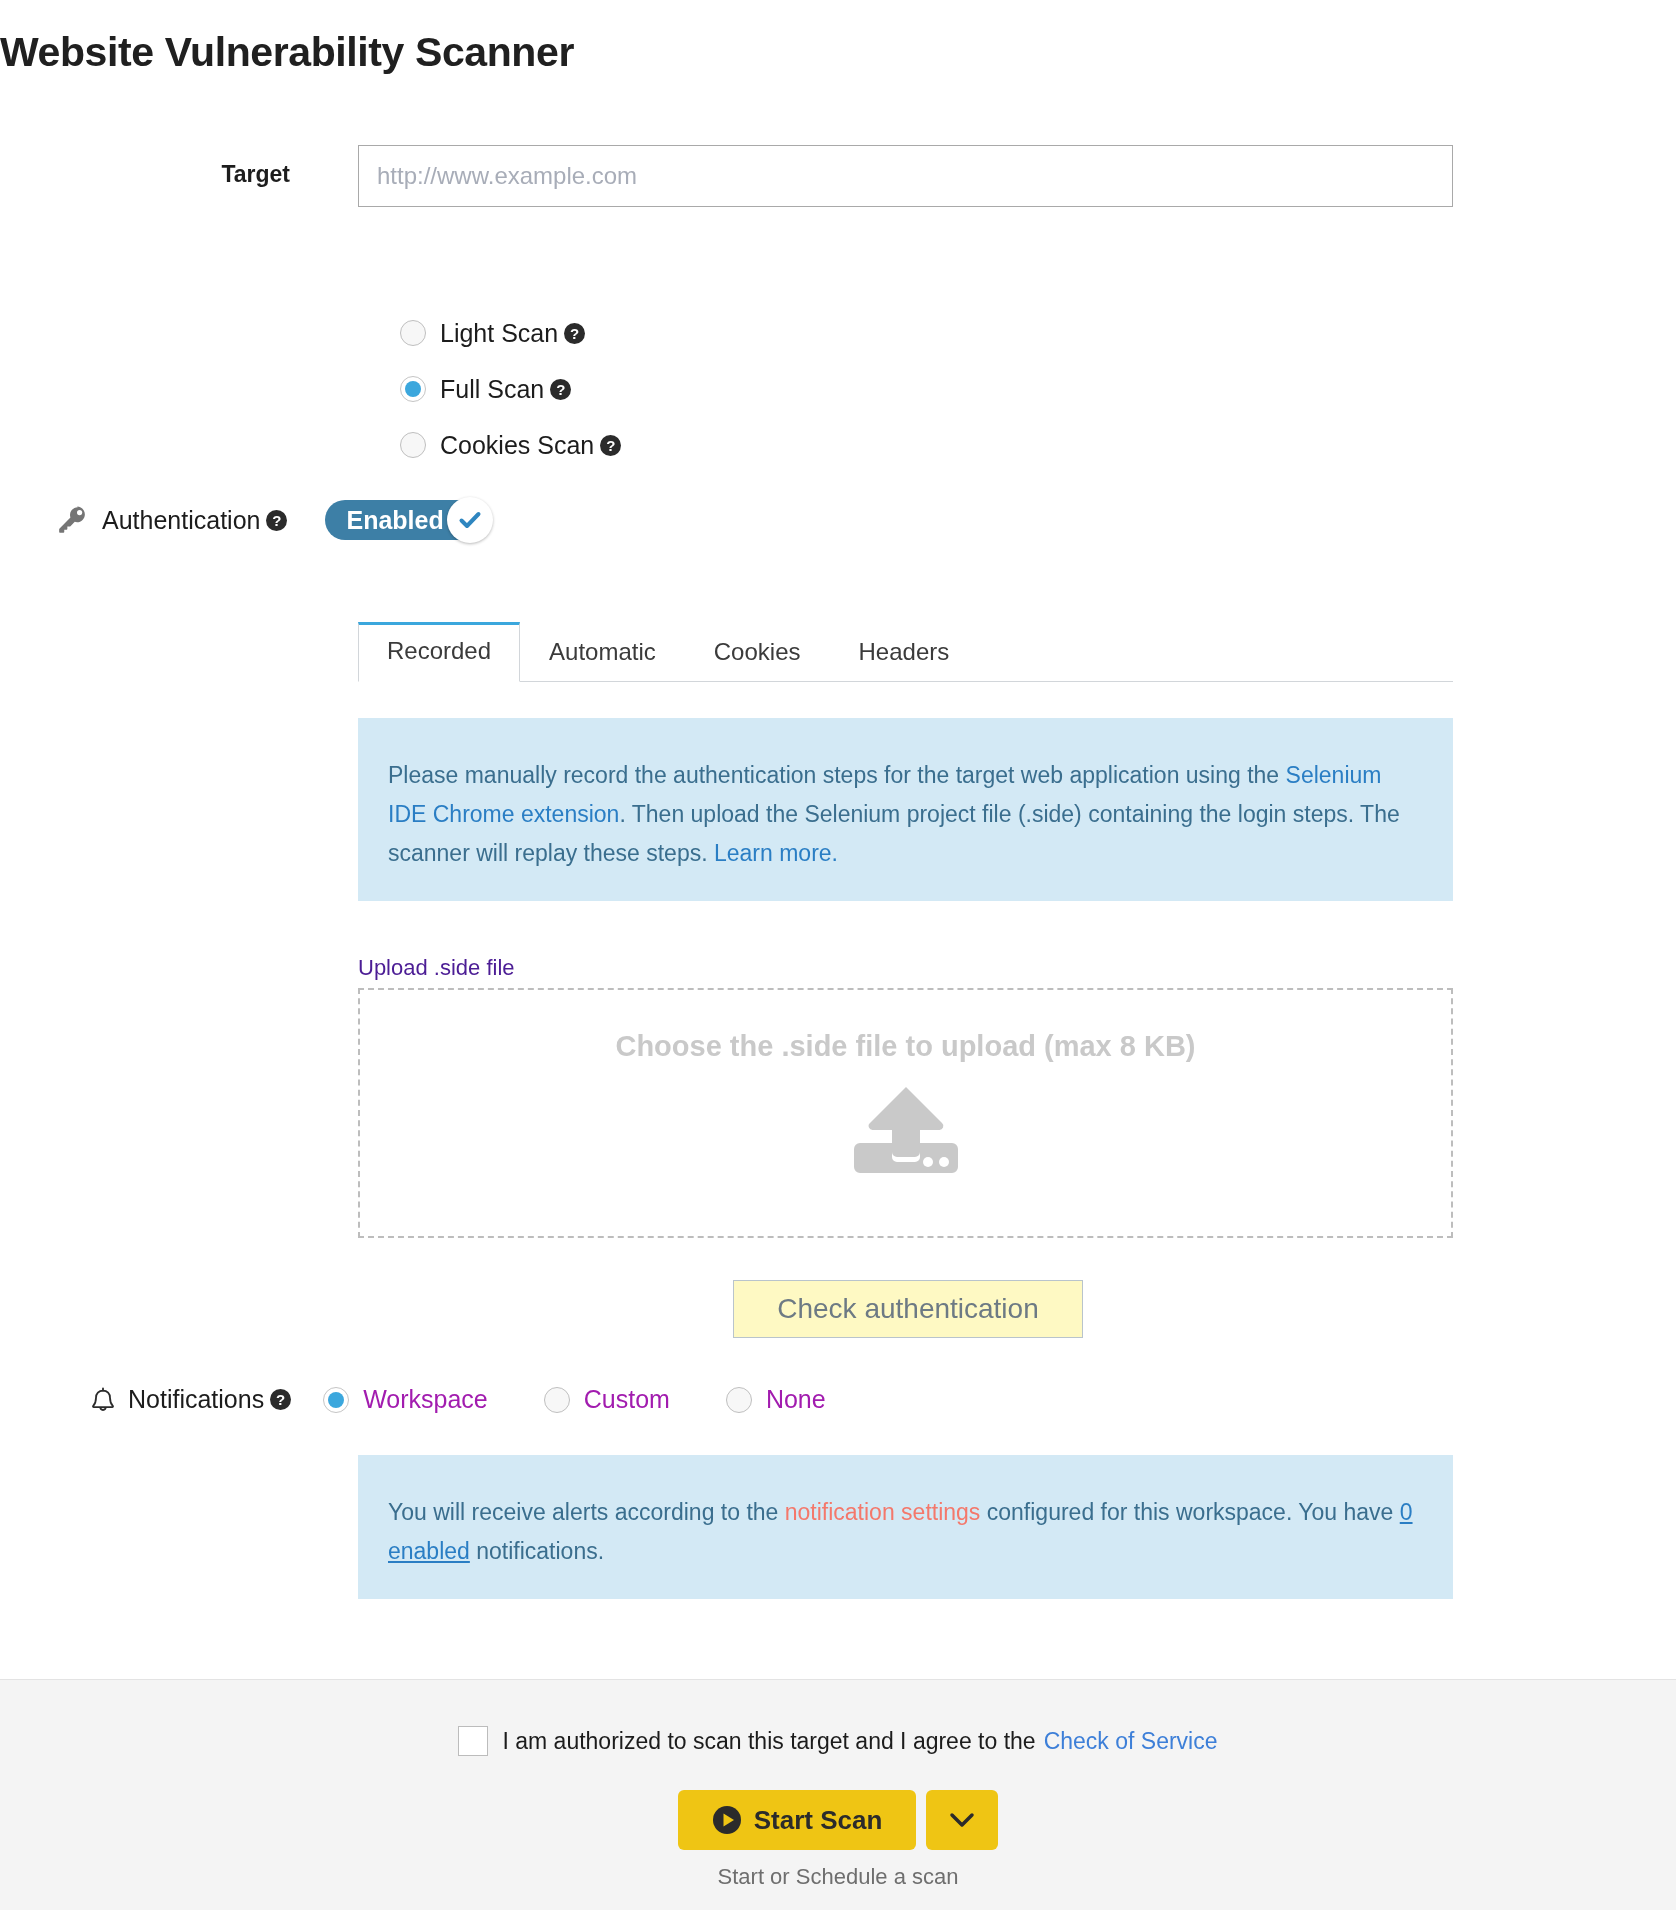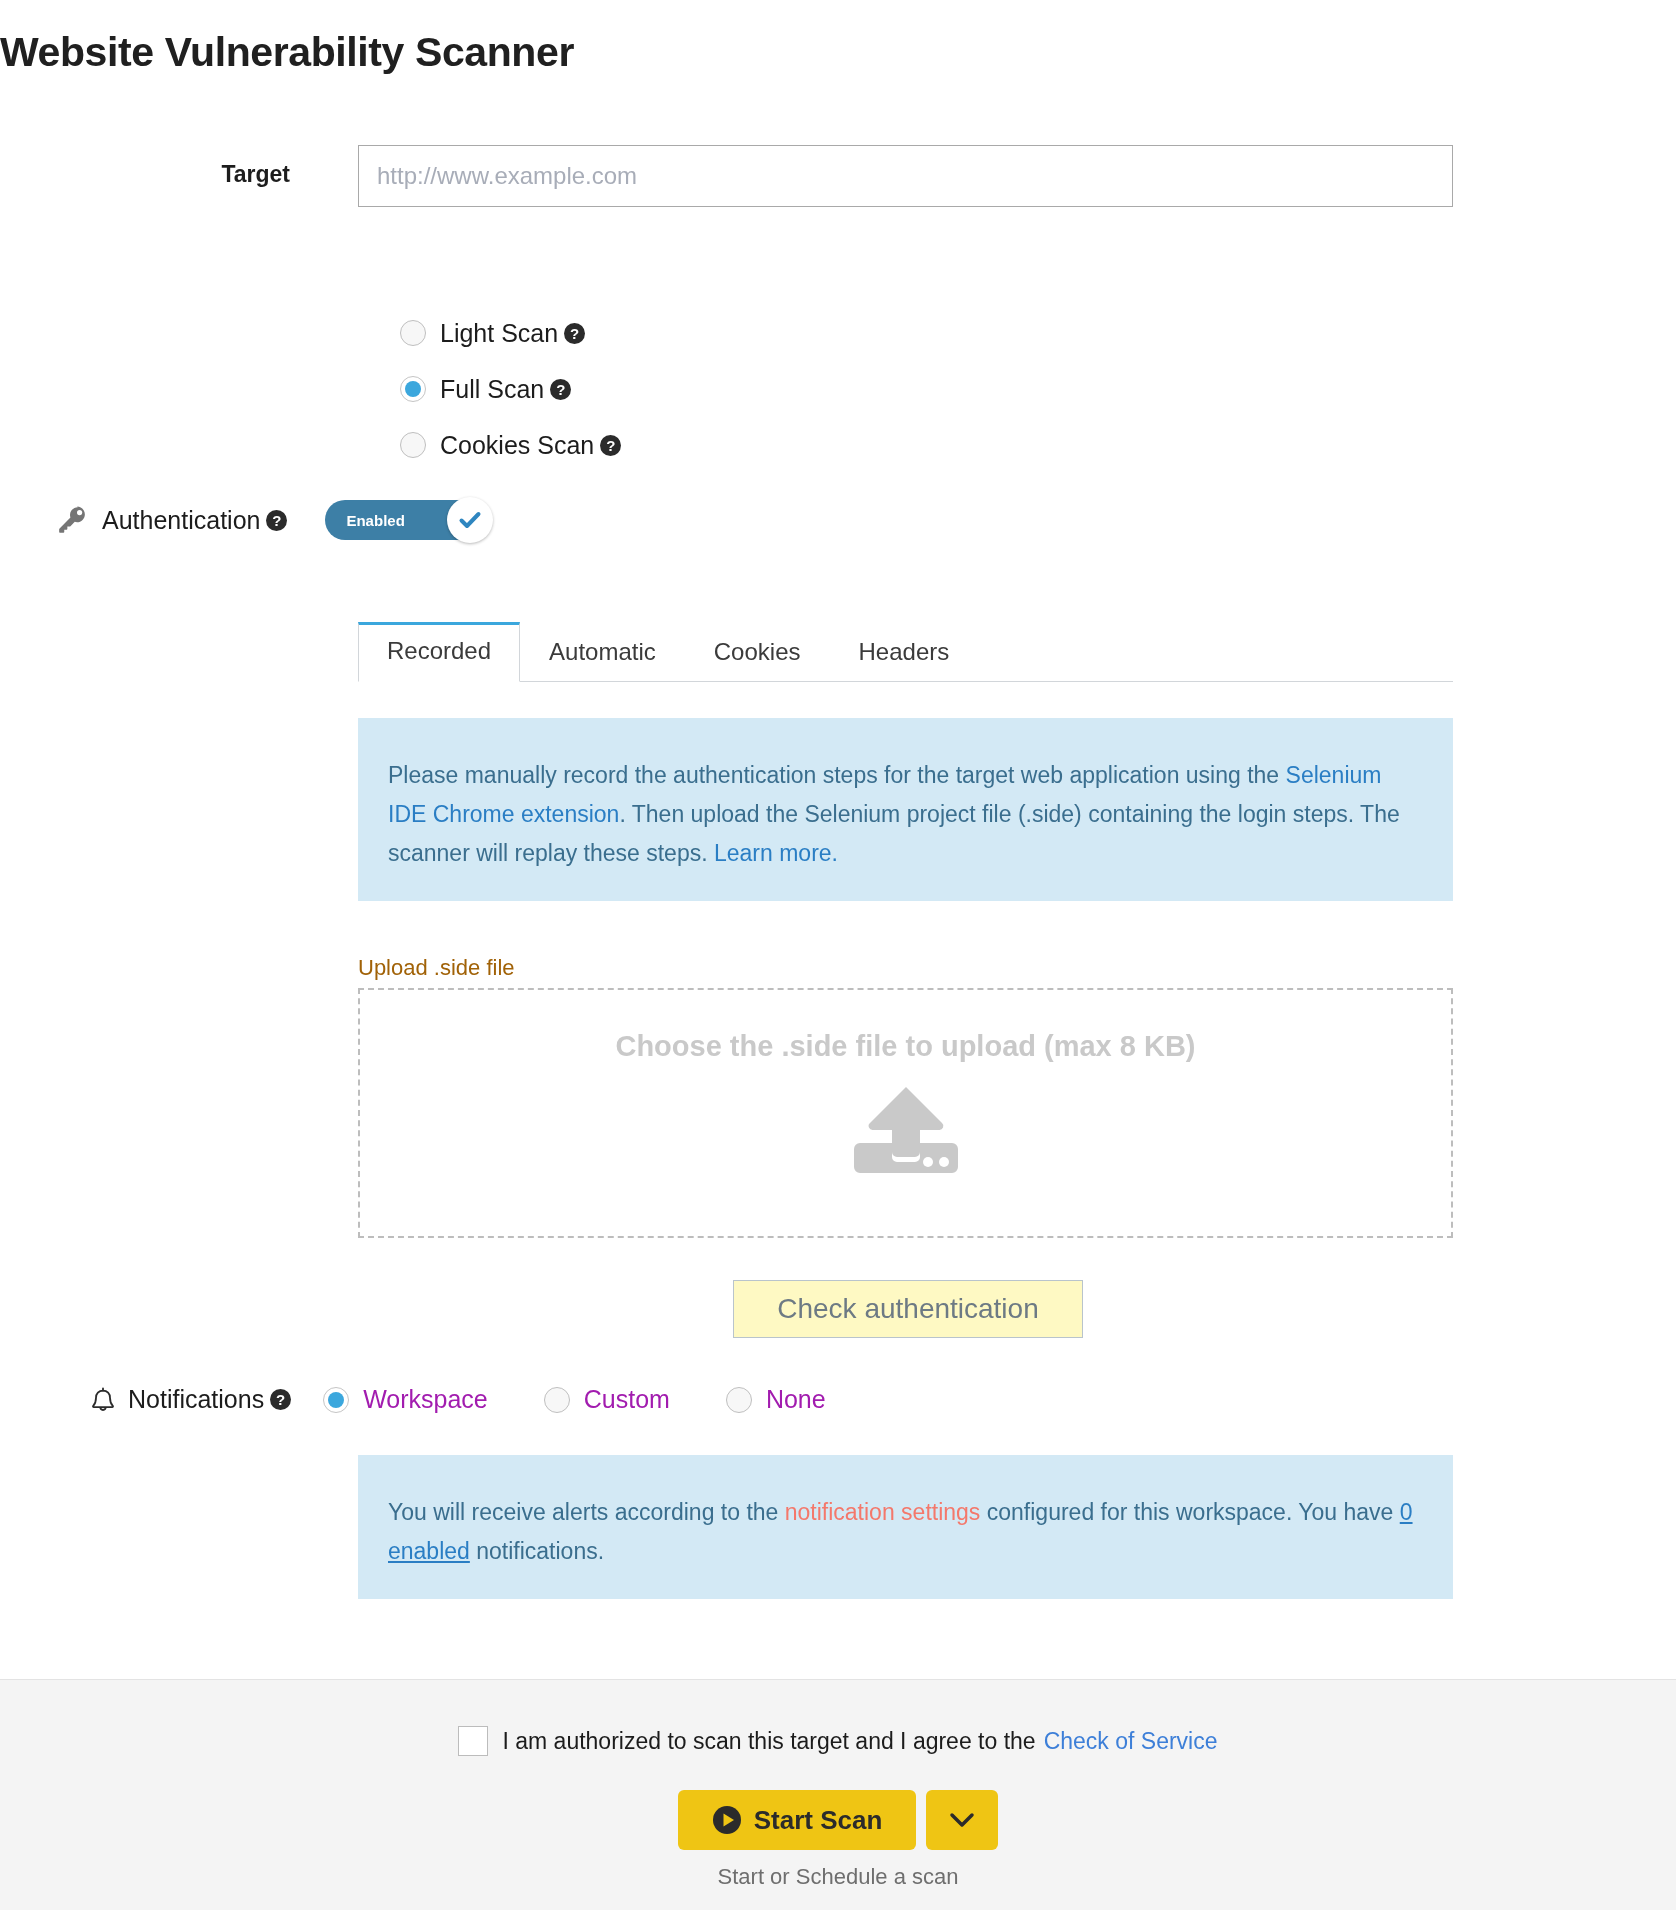--- a/index.html
+++ b/index.html
@@ -115,21 +115,21 @@
     position: relative;
     width: 165px; height: 40px;
     border-radius: 20px;
     background: #3d7fa6;
     display: flex;
     align-items: center;
     cursor: pointer;
   }
   .toggle-text {
     color: #ffffff;
-    font-size: 15px;
+    font-size: 25px;
     font-weight: bold;
     margin-left: 21px;
   }
   .toggle-knob {
     position: absolute;
     right: -3px; top: -3px;
     width: 46px; height: 46px;
     border-radius: 50%;
     background: #ffffff;
     box-shadow: 0 1px 3px rgba(0,0,0,0.28);
@@ -181,21 +181,21 @@
   .info-box .salmon { color: #f4786b; }
 
   #auth-info { left: 358px; top: 718px; width: 1095px; }
   #notif-info { left: 358px; top: 1455px; width: 1095px; }
 
   
   .upload-label {
     position: absolute;
     left: 358px; top: 955px;
     font-size: 22px;
-    color: #a16207;
+    color: #4c1d95;
   }
   .dropzone {
     position: absolute;
     left: 358px; top: 988px;
     width: 1095px; height: 250px;
     border: 2px dashed #bdbdbd;
     background: #ffffff;
     cursor: pointer;
   }
   .dropzone-text {

